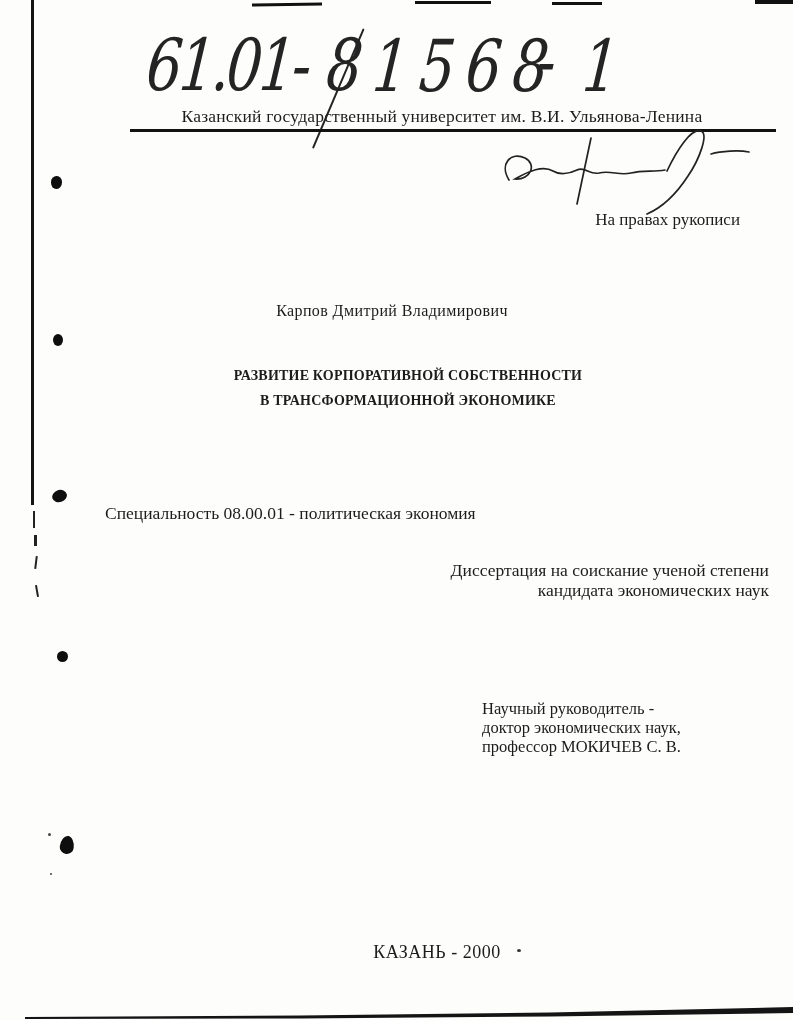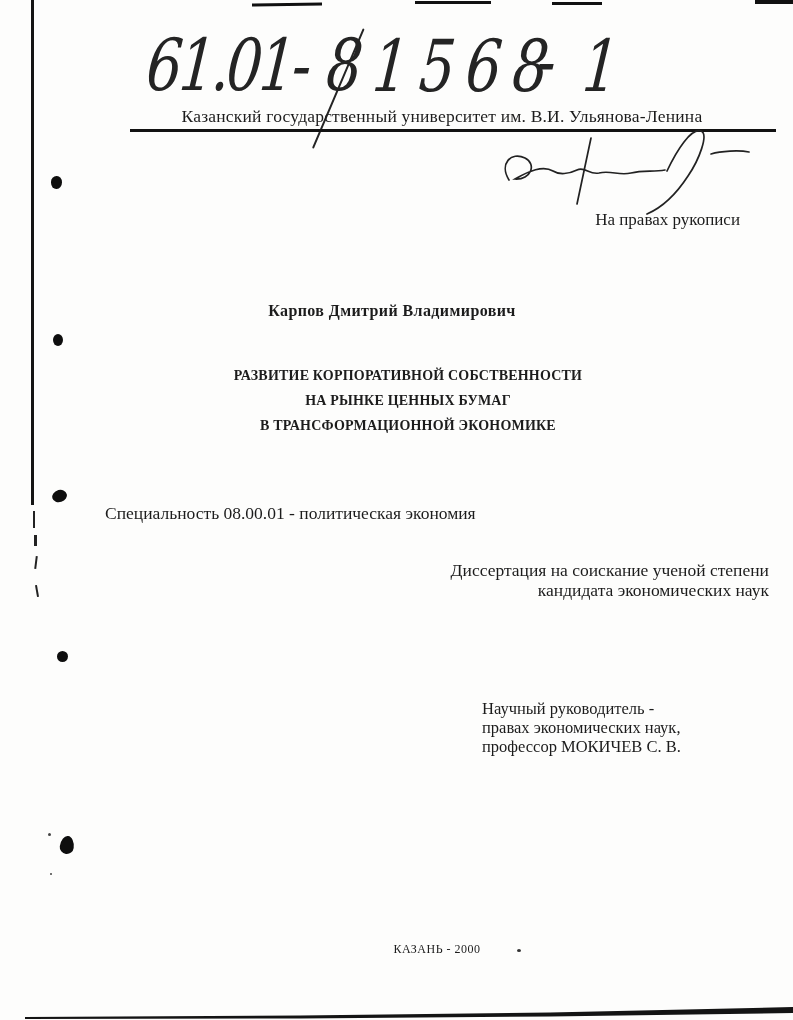--- a/index.html
+++ b/index.html
@@ -58,42 +58,42 @@
     position: absolute; left: 130px; top: 129px; width: 646px; height: 2.6px;
     background: #121212;
   }
   .signature-wrap { position: absolute; left: 495px; top: 128px; width: 258px; height: 92px; }
   .manuscript-note {
     position: absolute; left: 480px; top: 210px; width: 260px;
     text-align: right; font-size: 17px;
   }
   .author {
     position: absolute; left: 60px; top: 302px; width: 664px;
-    text-align: center; font-size: 16px; font-weight: bold; letter-spacing: 0.4px;
+    text-align: center; font-size: 16px; font-weight: normal; letter-spacing: 0.4px;
   }
   .title {
     position: absolute; left: 76px; top: 363px; width: 664px;
     text-align: center; font-size: 14px; font-weight: bold;
     line-height: 25px; letter-spacing: 0.2px;
   }
   .specialty {
     position: absolute; left: 105px; top: 503px; width: 664px;
     text-align: left; font-size: 17.5px;
   }
   .degree {
     position: absolute; left: 105px; top: 561px; width: 664px;
     text-align: right; font-size: 17.5px; line-height: 19.5px;
   }
   .supervisor {
     position: absolute; left: 482px; top: 700px; width: 240px;
     text-align: left; font-size: 16.5px; line-height: 18.8px;
   }
   .city-year {
     position: absolute; left: 105px; top: 942px; width: 664px;
-    text-align: center; font-size: 12px; letter-spacing: 0.5px;
+    text-align: center; font-size: 18px; letter-spacing: 0.5px;
   }
 </style>
 </head>
 <body>
 
 <div class="page">
 
   <div class="scan-line-left"></div>
   <div class="scan-speck" style="left:33px;top:511px;width:2px;height:17px;"></div>
   <div class="scan-speck" style="left:34px;top:535px;width:2.5px;height:11px;"></div>
@@ -140,32 +140,31 @@
       </g>
     </svg>
   </div>
 
   <div class="manuscript-note">На правах рукописи</div>
 
   <div class="author">Карпов Дмитрий Владимирович</div>
 
   <div class="title">
     <div>РАЗВИТИЕ КОРПОРАТИВНОЙ СОБСТВЕННОСТИ</div>
-    <div>НА РЫНКЕ ЦЕННЫХ БУМАГ</div>
     <div>В ТРАНСФОРМАЦИОННОЙ ЭКОНОМИКЕ</div>
   </div>
 
   <div class="specialty">Специальность 08.00.01 - политическая экономия</div>
 
   <div class="degree">
     <div>Диссертация на соискание ученой степени</div>
     <div>кандидата экономических наук</div>
   </div>
 
   <div class="supervisor">
     <div>Научный руководитель -</div>
-    <div>правах экономических наук,</div>
+    <div>доктор экономических наук,</div>
     <div>профессор МОКИЧЕВ С. В.</div>
   </div>
 
   <div class="city-year">КАЗАНЬ - 2000</div>
 
 </div>
 
 </body></html>

